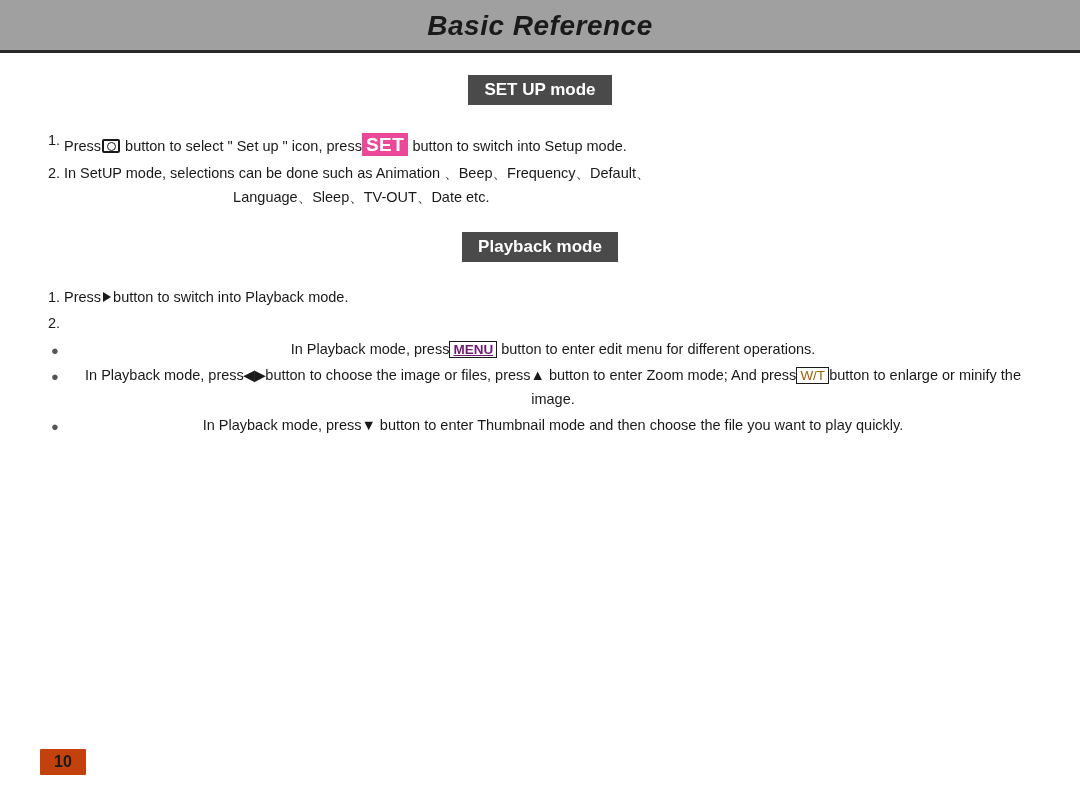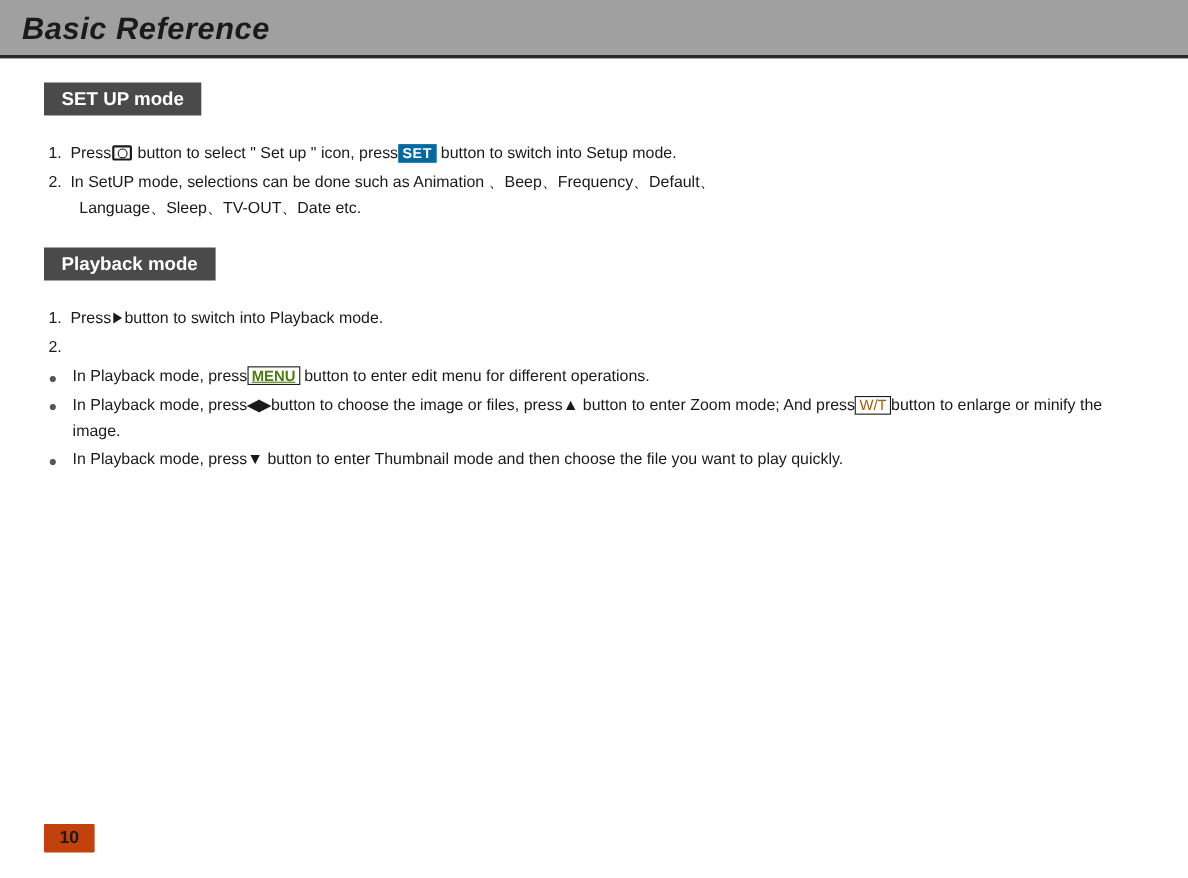--- a/index.html
+++ b/index.html
@@ -1,15 +1,15 @@
 <!DOCTYPE html>
 <html><head>
   <meta charset="utf-8">
   <style>
-    * { margin: 0; padding: 0; box-sizing: border-box; }
+    * { margin: 0; padding: 0; box-sizing: border-box; text-align: center; }
 
     body {
       width: 1080px;
       height: 798px;
       background: #ffffff;
       font-family: Arial, Helvetica, sans-serif;
       font-size: 15px;
       color: #1a1a1a;
       overflow: hidden;
     }
@@ -84,36 +84,36 @@
       padding-top: 2px;
     }
 
     .bullet-item .bullet-text {
       flex: 1;
       line-height: 1.65;
     }
 
     
     .set-highlight {
-      background: #0369a1;
+      background: #ec4899;
       color: #ffffff;
       font-weight: bold;
-      font-size: 13px;
+      font-size: 19px;
       padding: 1px 4px;
       display: inline;
       letter-spacing: 0.5px;
     }
 
     .menu-highlight {
       display: inline;
       font-weight: bold;
       font-size: 13.5px;
       border: 1.5px solid #1a1a1a;
       padding: 0px 3px;
-      color: #4d7c0f;
+      color: #701a75;
       text-decoration: underline;
     }
 
     .wt-highlight {
       display: inline;
       font-weight: normal;
       font-size: 13.5px;
       border: 1.5px solid #1a1a1a;
       padding: 0px 3px;
       color: #a16207;

